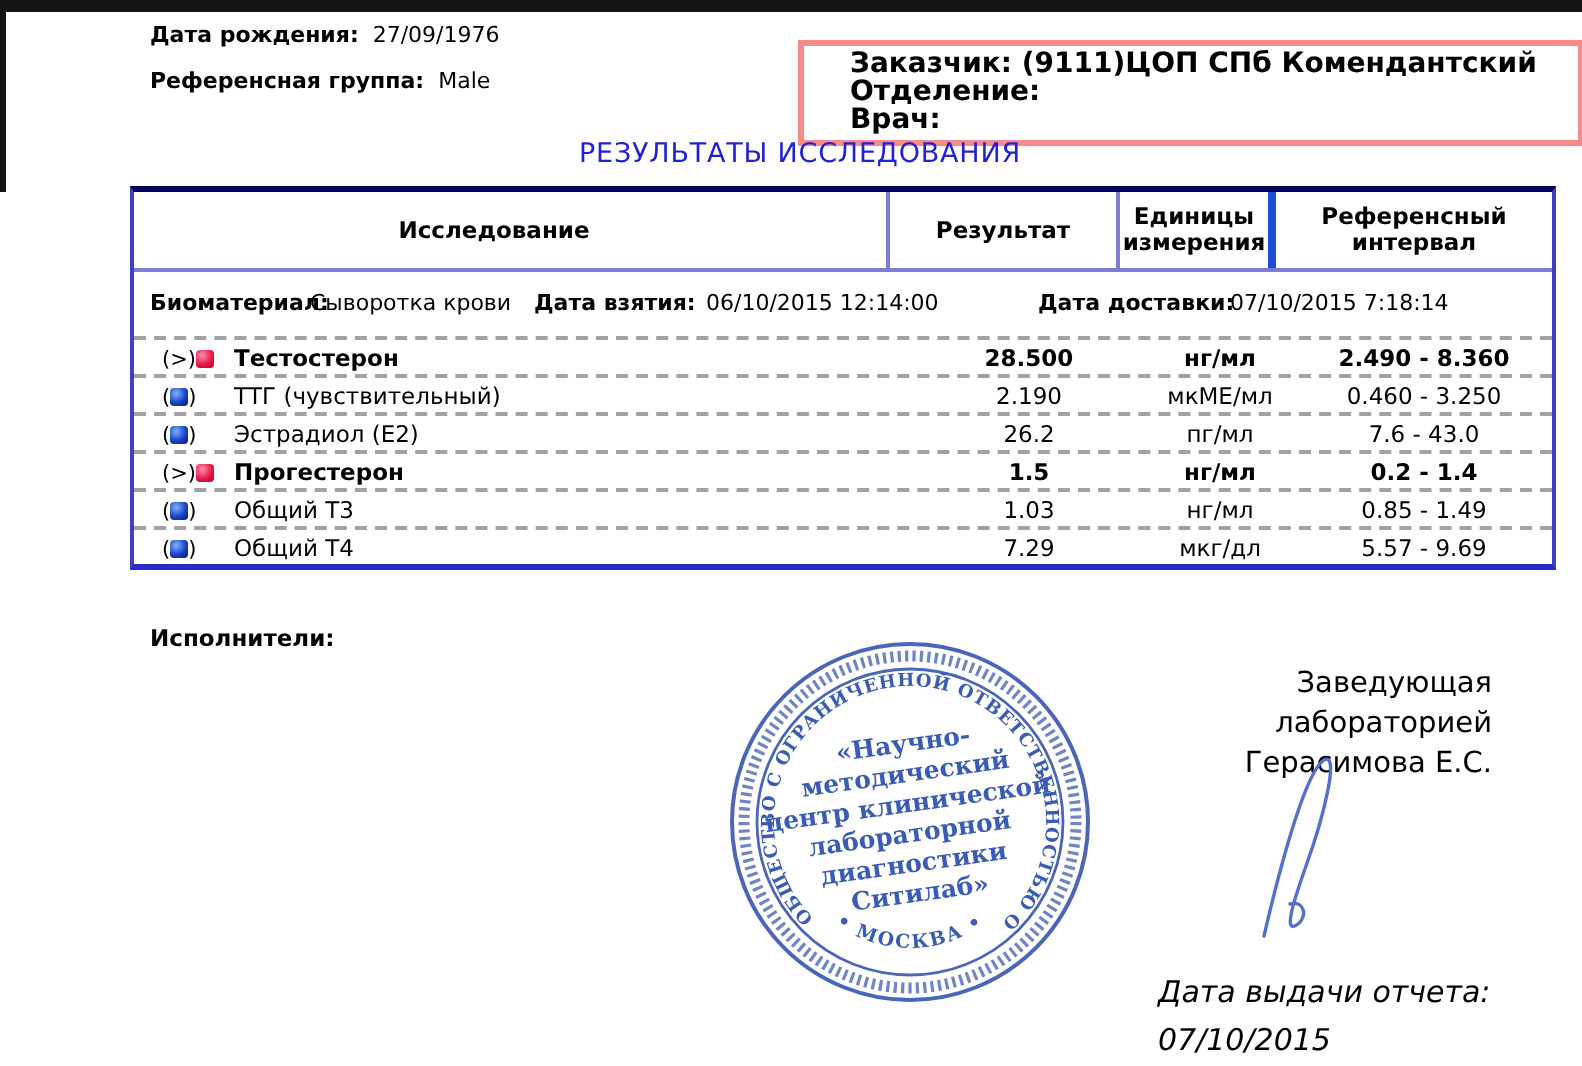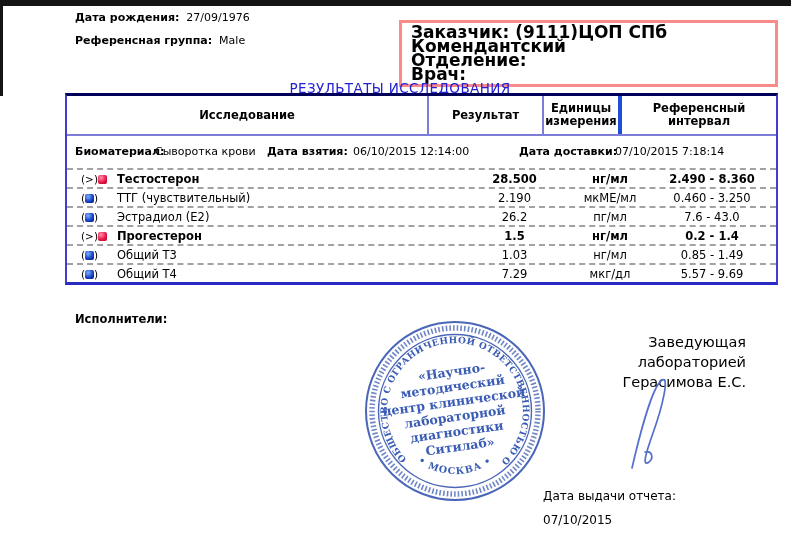--- a/index.html
+++ b/index.html
@@ -7,33 +7,33 @@
         font-family:"DejaVu Sans","Liberation Sans",sans-serif;color:#000;}
   .top-bar{position:absolute;left:0;top:0;width:791px;height:6px;background:#141414;}
   .left-bar{position:absolute;left:0;top:0;width:3px;height:96px;background:#141414;}
 
   .kv{position:absolute;font-size:11px;white-space:nowrap;}
   .kv .lbl{font-weight:bold;margin-right:7px;}
   .birth-row{left:75px;top:11px;}
   .group-row{left:75px;top:34px;}
 
   .customer-box{position:absolute;left:399px;top:20px;width:357px;border:3px solid #f98a8a;
-                padding:2px 7px 3px 9px;font-size:17px;font-weight:bold;line-height:14px;}
-
-  .title{position:absolute;left:30px;top:80px;width:740px;text-align:center;
+                padding:2px 7px 3px 23px;font-size:14px;font-weight:bold;line-height:14px;}
+
+  .title{position:absolute;left:30px;top:69px;width:740px;text-align:center;
          color:#2121d6;font-size:13.5px;letter-spacing:.4px;}
 
   .rtable{position:absolute;left:65px;top:93px;width:713px;box-sizing:border-box;
           border-top:3px solid #00005a;border-left:2px solid #3f3fca;
           border-right:2px solid #3f3fca;border-bottom:3px solid #2a2ac4;background:#fff;}
   .header-row{display:flex;height:38px;border-bottom:2px solid #7d7dd8;}
   .hcell{display:flex;align-items:center;justify-content:center;text-align:center;
          font-weight:bold;font-size:11.5px;line-height:13px;box-sizing:border-box;}
   .hc1{width:360px;}
-  .hc2{width:115px;border-left:2px solid #7d7dd8;}
+  .hc2{width:115px;border-left:2px solid #7d7dd8;margin-left:16px;}
   .hc3{width:76px;border-left:2px solid #7d7dd8;}
   .hc4{flex:1;border-left:4px solid #1d4ed8;}
 
   .info-row{position:relative;height:32px;font-size:11px;white-space:nowrap;}
   .info-row span{position:absolute;top:9px;}
   .ib{font-weight:bold;}
   .p-bio-l{left:8px;} .p-bio-v{left:88px;}
   .p-tak-l{left:200px;} .p-tak-v{left:286px;text-align:right;}
   .p-del-l{left:452px;} .p-del-v{left:548px;}
 
@@ -52,21 +52,21 @@
   .sq-blue{background:radial-gradient(circle at 35% 30%, #7fb2ff, #1942c8 55%, #001a70);}
 
   .executors{position:absolute;left:75px;top:312px;font-weight:bold;font-size:11.5px;}
 
   .stamp{position:absolute;left:360px;top:316px;width:190px;height:190px;}
 
   .signoff{position:absolute;left:545px;top:332px;width:201px;text-align:right;
            font-size:14.5px;line-height:20px;}
   .signature{position:absolute;left:600px;top:370px;width:110px;height:105px;}
 
-  .report-date{position:absolute;left:543px;top:484px;font-size:12px;line-height:24px;}
+  .report-date{position:absolute;left:579px;top:484px;font-size:15px;line-height:24px;font-style:italic;}
 </style>
 </head>
 <body>
 
 <div class="page">
   <div class="top-bar"></div>
   <div class="left-bar"></div>
 
   <div class="kv birth-row">
     <span class="lbl">Дата рождения:</span><span>27/09/1976</span>

